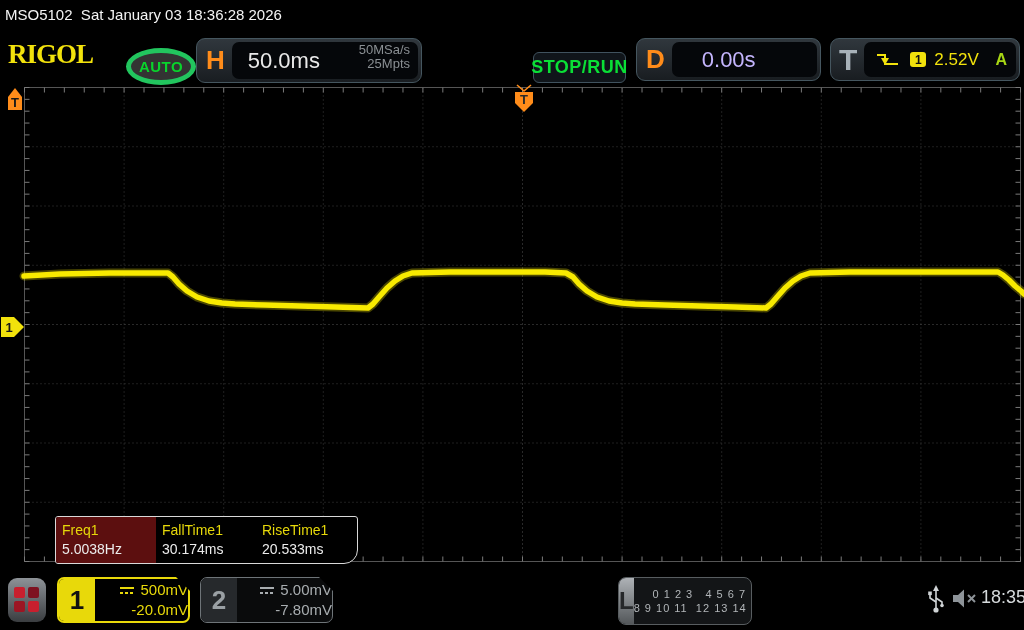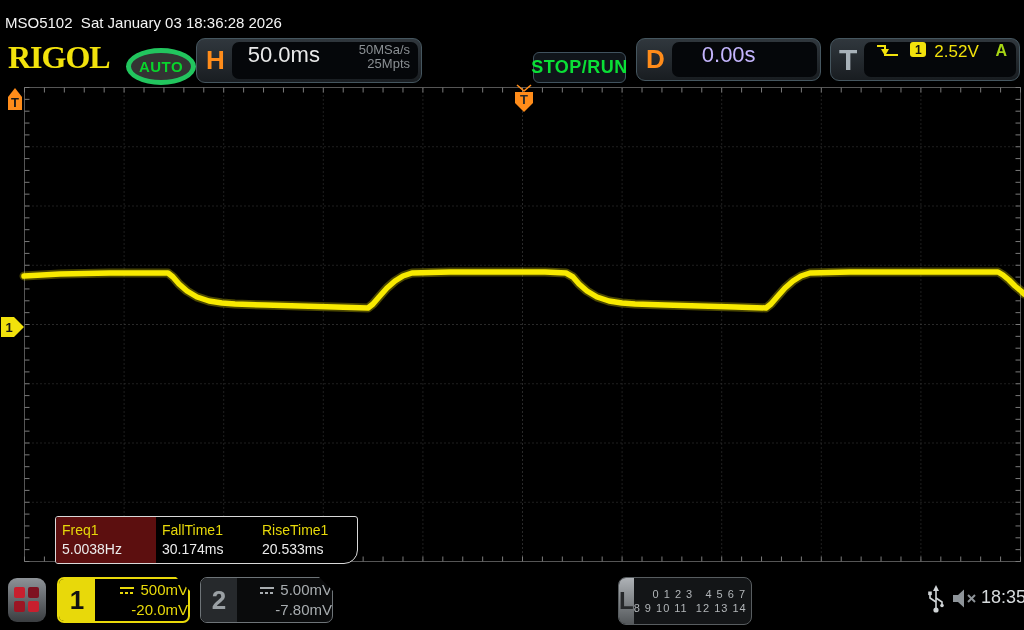--- a/index.html
+++ b/index.html
@@ -1,35 +1,35 @@
 <!DOCTYPE html>
 <html><head>
 <meta charset="utf-8">
 <style>
   html,body{margin:0;padding:0;background:#000;width:1024px;height:630px;overflow:hidden;
     font-family:"Liberation Sans",sans-serif;-webkit-font-smoothing:antialiased;}
   #stage{position:absolute;left:0;top:0;width:1024px;height:630px;background:#000;}
 
   
-  .titlebar{position:absolute;left:0;top:8px;width:824px;height:31px;background:#000;}
+  .titlebar{position:absolute;left:0;top:0;width:824px;height:31px;background:#000;}
   .titlebar span{position:absolute;left:5px;top:6px;color:#f4f4f4;font-size:15px;white-space:pre;}
 
   
   .header{position:absolute;left:0;top:31px;width:1024px;height:53px;background:#000;}
   .logo{position:absolute;left:8px;top:8px;color:#f2e20c;font-family:"Liberation Serif",serif;
-    font-weight:bold;font-size:32px;letter-spacing:-1px;text-align:right;}
+    font-weight:bold;font-size:27px;letter-spacing:-1px;text-align:right;}
   .auto-badge{position:absolute;left:126px;top:17px;width:60px;height:27px;border-radius:50%;
     background:#333;border:5px solid #22c55e;display:flex;align-items:center;justify-content:center;}
   .auto-badge span{color:#09d42c;font-weight:bold;font-size:15px;letter-spacing:.5px;}
 
   .hdr-block{position:absolute;background:linear-gradient(#30373d,#191d21);border:1px solid #45565f;
     border-radius:9px;display:flex;align-items:center;}
   .hdr-letter{font-weight:bold;font-size:26px;padding:0 7px 0 9px;}
   .hdr-inner{flex:1;align-self:stretch;margin:3px 3px 3px 0;background:#05070a;border-radius:7px;
-    display:flex;position:relative;}
+    display:flex;align-items:center;position:relative;}
   .h-block{left:196px;top:7px;width:224px;height:43px;}
   .h-block .hdr-letter{color:#ff8c1a;}
   .tb-main{color:#e9e9e9;font-size:22px;margin-left:16px;}
   .tb-right{position:absolute;right:8px;top:1px;text-align:right;color:#8a8f93;font-size:13px;line-height:14px;}
   .d-block{left:636px;top:7px;width:183px;height:41px;}
   .d-block .hdr-letter{color:#ff8c1a;}
   .delay-val{color:#c4b5fd;font-size:22px;margin-left:30px;}
   .t-block{left:830px;top:7px;width:188px;height:41px;}
   .t-block .hdr-letter{color:#a8b2b9;font-size:30px;padding-left:8px;}
   .trig-src{background:#f2e20c;color:#111;font-weight:bold;font-size:12px;width:16px;height:15px;

